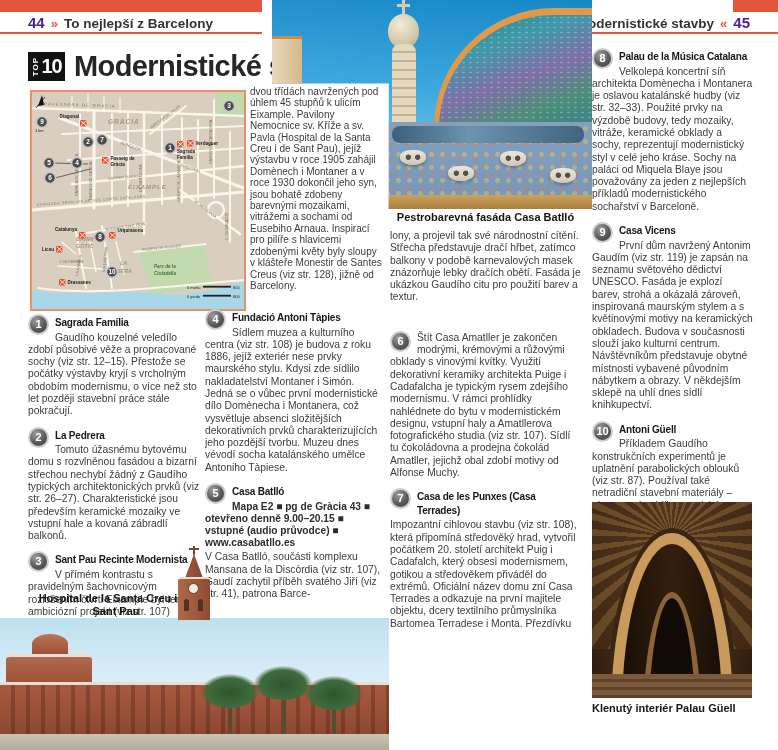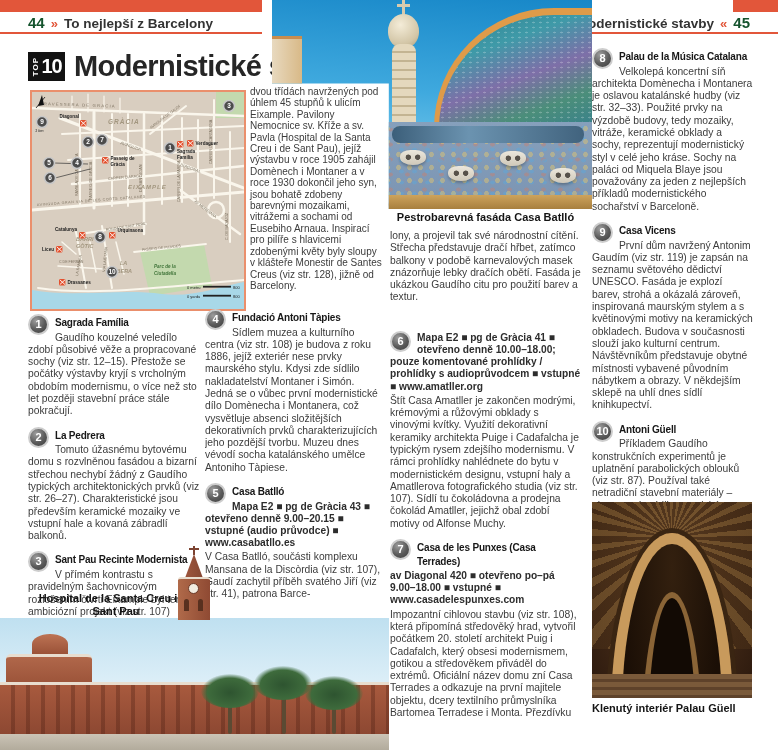--- a/index.html
+++ b/index.html
@@ -8,21 +8,21 @@
     position: relative; width: 778px; height: 750px; background: #fff;
     font-family: "Liberation Sans", sans-serif; overflow: hidden; margin: 0 auto;
   }
   .abs { position: absolute; }
 
   
   .band { position:absolute; top:0; height:12px; background:#e2563a; }
   .band-left { left:0; width:262px; }
   .band-right { left:733px; width:45px; }
   .hdr { position:absolute; top:14px; height:18px; display:flex; gap:6px; align-items:baseline; font-size:13.5px; color:#333; }
-  .hdr .pg { font-weight:700; font-size:15px; color:#14532d; }
+  .hdr .pg { font-weight:700; font-size:15px; color:#4c1d95; }
   .hdr .sep { color:#e2563a; font-weight:700; font-size:13px; }
   .hdr .t { font-weight:600; }
   .hdr-left { left:28px; }
   .hdr-right { left:450px; width:300px; justify-content:flex-end; }
   .rule { position:absolute; top:32px; height:2px; background:#e2563a; }
   .rule-left { left:0; width:262px; }
   .rule-right { left:560px; width:218px; }
 
   
   .title-row { position:absolute; left:28px; top:50px; display:flex; align-items:center; gap:9px; }
@@ -398,27 +398,25 @@
       <p class="info">Mapa E2 ■ pg de Gràcia 43 ■ otevřeno denně 9.00–20.15 ■ vstupné (audio průvodce) ■ www.casabatllo.es</p>
       <p class="body">V Casa Batlló, součásti komplexu Mansana de la Discòrdia (viz str. 107), Gaudí zachytil příběh svatého Jiří (viz str. 41), patrona Barce-</p>
     </div>
   </div>
 
   <div class="col col3">
     <div class="photo-caption cap-batllo">Pestrobarevná fasáda Casa Batlló</div>
     <p class="body mb">lony, a projevil tak své národnostní cítění. Střecha představuje dračí hřbet, zatímco balkony v podobě karnevalových masek znázorňuje lebky dračích obětí. Fasáda je ukázkou Gaudího citu pro použití barev a textur.</p>
     <div class="entry">
       <span class="num">6</span>
-      <p class="info">Mapa E2 ■ pg de Gràcia 41 ■ otevřeno denně 10.00–18.00; pouze komentované prohlídky / prohlídky s audioprůvodcem ■ vstupné ■ www.amatller.org</p>
       <p class="body">Štít Casa Amatller je zakončen modrými, krémovými a růžovými obklady s vinovými kvítky. Využití dekorativní keramiky architekta Puige i Cadafalcha je typickým rysem zdejšího modernismu. V rámci prohlídky nahlédnete do bytu v modernistickém designu, vstupní haly a Amatllerova fotografického studia (viz str. 107). Sídlí tu čokoládovna a prodejna čokolád Amatller, jejichž obal zdobí motivy od Alfonse Muchy.</p>
     </div>
     <div class="entry">
       <span class="num">7</span>
       <h3>Casa de les Punxes (Casa Terrades)</h3>
-      <p class="info">av Diagonal 420 ■ otevřeno po–pá 9.00–18.00 ■ vstupné ■ www.casadelespunxes.com</p>
       <p class="body">Impozantní cihlovou stavbu (viz str. 108), která připomíná středověký hrad, vytvořil počátkem 20. století architekt Puig i Cadafalch, který obsesi modernismem, gotikou a středověkem přiváděl do extrémů. Oficiální název domu zní Casa Terrades a odkazuje na první majitele objektu, dcery textilního průmyslníka Bartomea Terradese i Monta. Přezdívku</p>
     </div>
   </div>
 
   <div class="col col4">
     <div class="entry">
       <span class="num">8</span>
       <h3>Palau de la Música Catalana</h3>
       <p class="body">Velkolepá koncertní síň architekta Domènecha i Montanera je oslavou katalánské hudby (viz str. 32–33). Použité prvky na výzdobě budovy, tedy mozaiky, vitráže, keramické obklady a sochy, reprezentují modernistický styl v celé jeho kráse. Sochy na paláci od Miquela Blaye jsou považovány za jeden z nejlepších příkladů modernistického sochařství v Barceloně.</p>
     </div>

